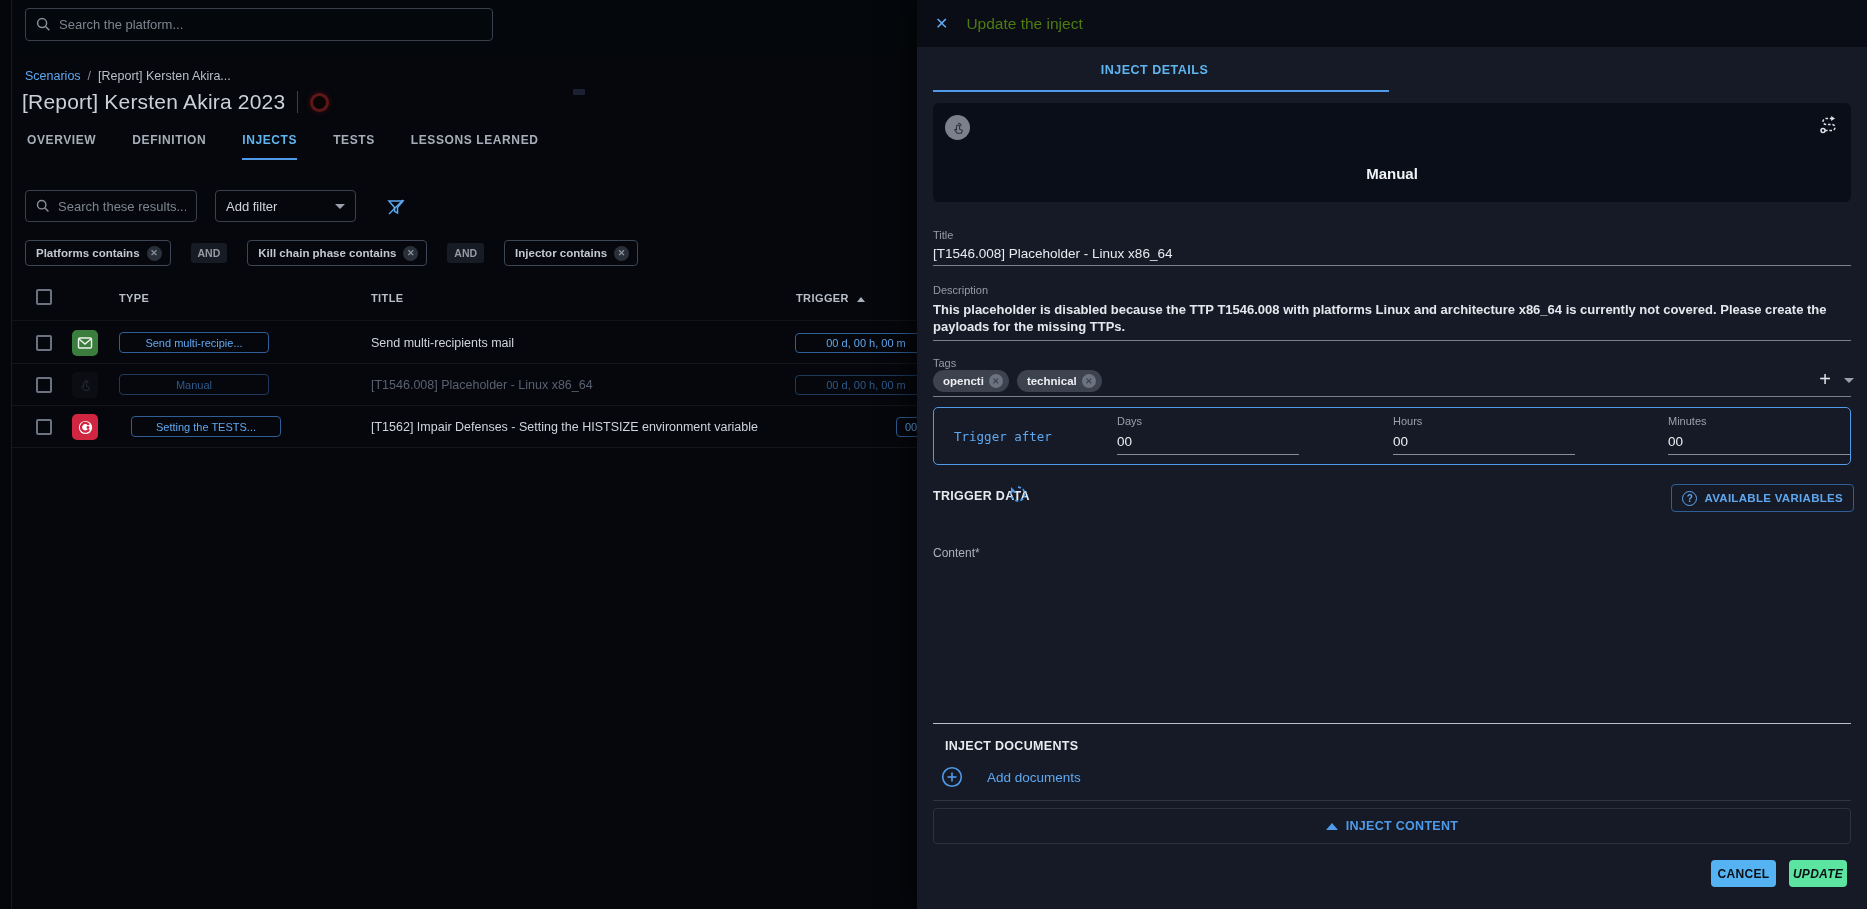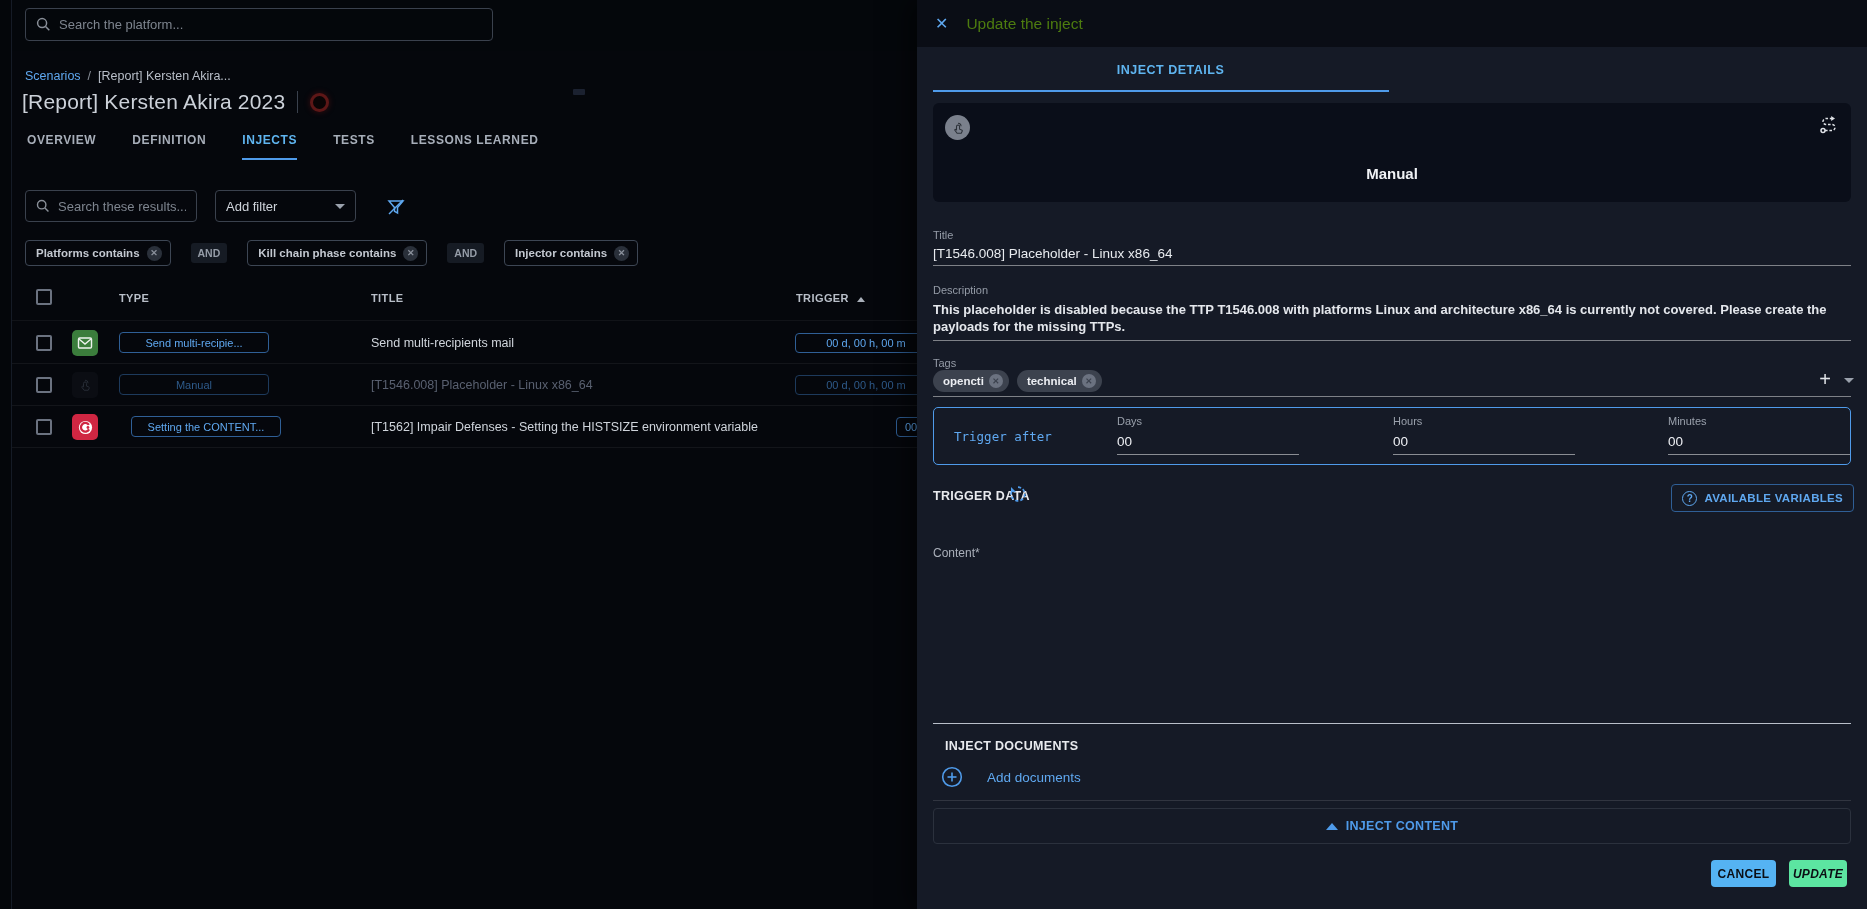--- a/index.html
+++ b/index.html
@@ -63,21 +63,21 @@
   .row-disabled .type-icon { opacity:.5; }
 
   
   #drawer { position:absolute; left:917px; top:0; width:950px; height:909px; background:#151a26; box-shadow:-8px 0 24px rgba(0,0,0,.55); z-index:10; }
   #drawer-header { position:absolute; left:0; top:0; width:950px; height:47px; background:#0a0d15; display:flex; align-items:center; gap:18px; padding:0 18px; }
   #drawer-close { color:#5fa8f0; font-size:16px; cursor:pointer; line-height:1; }
   #drawer-close::before { content:"✕"; }
   #drawer-title { color:#4d7c0f; font-size:15.5px; font-weight:500; }
 
   .dtab { position:absolute; top:47px; height:46px; width:475px; display:flex; align-items:center; justify-content:center; font-size:12.5px; font-weight:700; letter-spacing:.5px; cursor:pointer; }
-  #dtab-details { left:16px; color:#5fb5f0; }
+  #dtab-details { left:0; color:#5fb5f0; }
   #dtab-chains { left:475px; color:#b6bcc6; }
   #dtab-indicator { position:absolute; left:16px; top:90px; width:456px; height:2px; background:#4f9bea; }
 
   #type-card { position:absolute; left:16px; top:103px; width:918px; height:99px; background:#0a0e19; border-radius:6px; }
   #type-avatar { position:absolute; left:12px; top:12px; width:25px; height:25px; border-radius:50%; background:#7a808c; display:flex; align-items:center; justify-content:center; }
   #route-icon { position:absolute; right:12px; top:12px; cursor:pointer; }
   #type-name { position:absolute; left:0; top:62px; width:918px; text-align:center; color:#f0f2f5; font-size:15px; font-weight:700; }
 
   .flabel { position:absolute; left:16px; font-size:11px; color:#959ca7; }
   .fvalue { position:absolute; left:16px; width:918px; font-size:13.5px; font-weight:500; color:#e8ebef; }
@@ -229,21 +229,21 @@
 
   <div class="inject-row" style="top:406px">
     <span class="checkbox"></span>
     <span class="type-icon caldera">
       <svg width="17" height="17" viewBox="0 0 18 18">
           <circle cx="9" cy="9" r="7" fill="#ffffff"></circle>
           <path d="M12.6 6.2A4.6 4.6 0 1 0 12.8 11" fill="none" stroke="#d02642" stroke-width="2.4"></path>
           <circle cx="11.6" cy="9" r="1.5" fill="#d02642"></circle>
         </svg>
     </span>
-    <span class="type-chip" style="left:119px">Setting the CONTENT...</span>
+    <span class="type-chip" style="left:119px">Setting the TESTS...</span>
     <span class="row-title">[T1562] Impair Defenses - Setting the HISTSIZE environment variable</span>
     <span class="trigger-chip" style="left:884px; width:140px; justify-content:flex-start">00</span>
   </div>
 </div>
 
 <div id="drawer">
   <div id="drawer-header">
     <span id="drawer-close"></span>
     <span id="drawer-title">Update the inject</span>
   </div>

